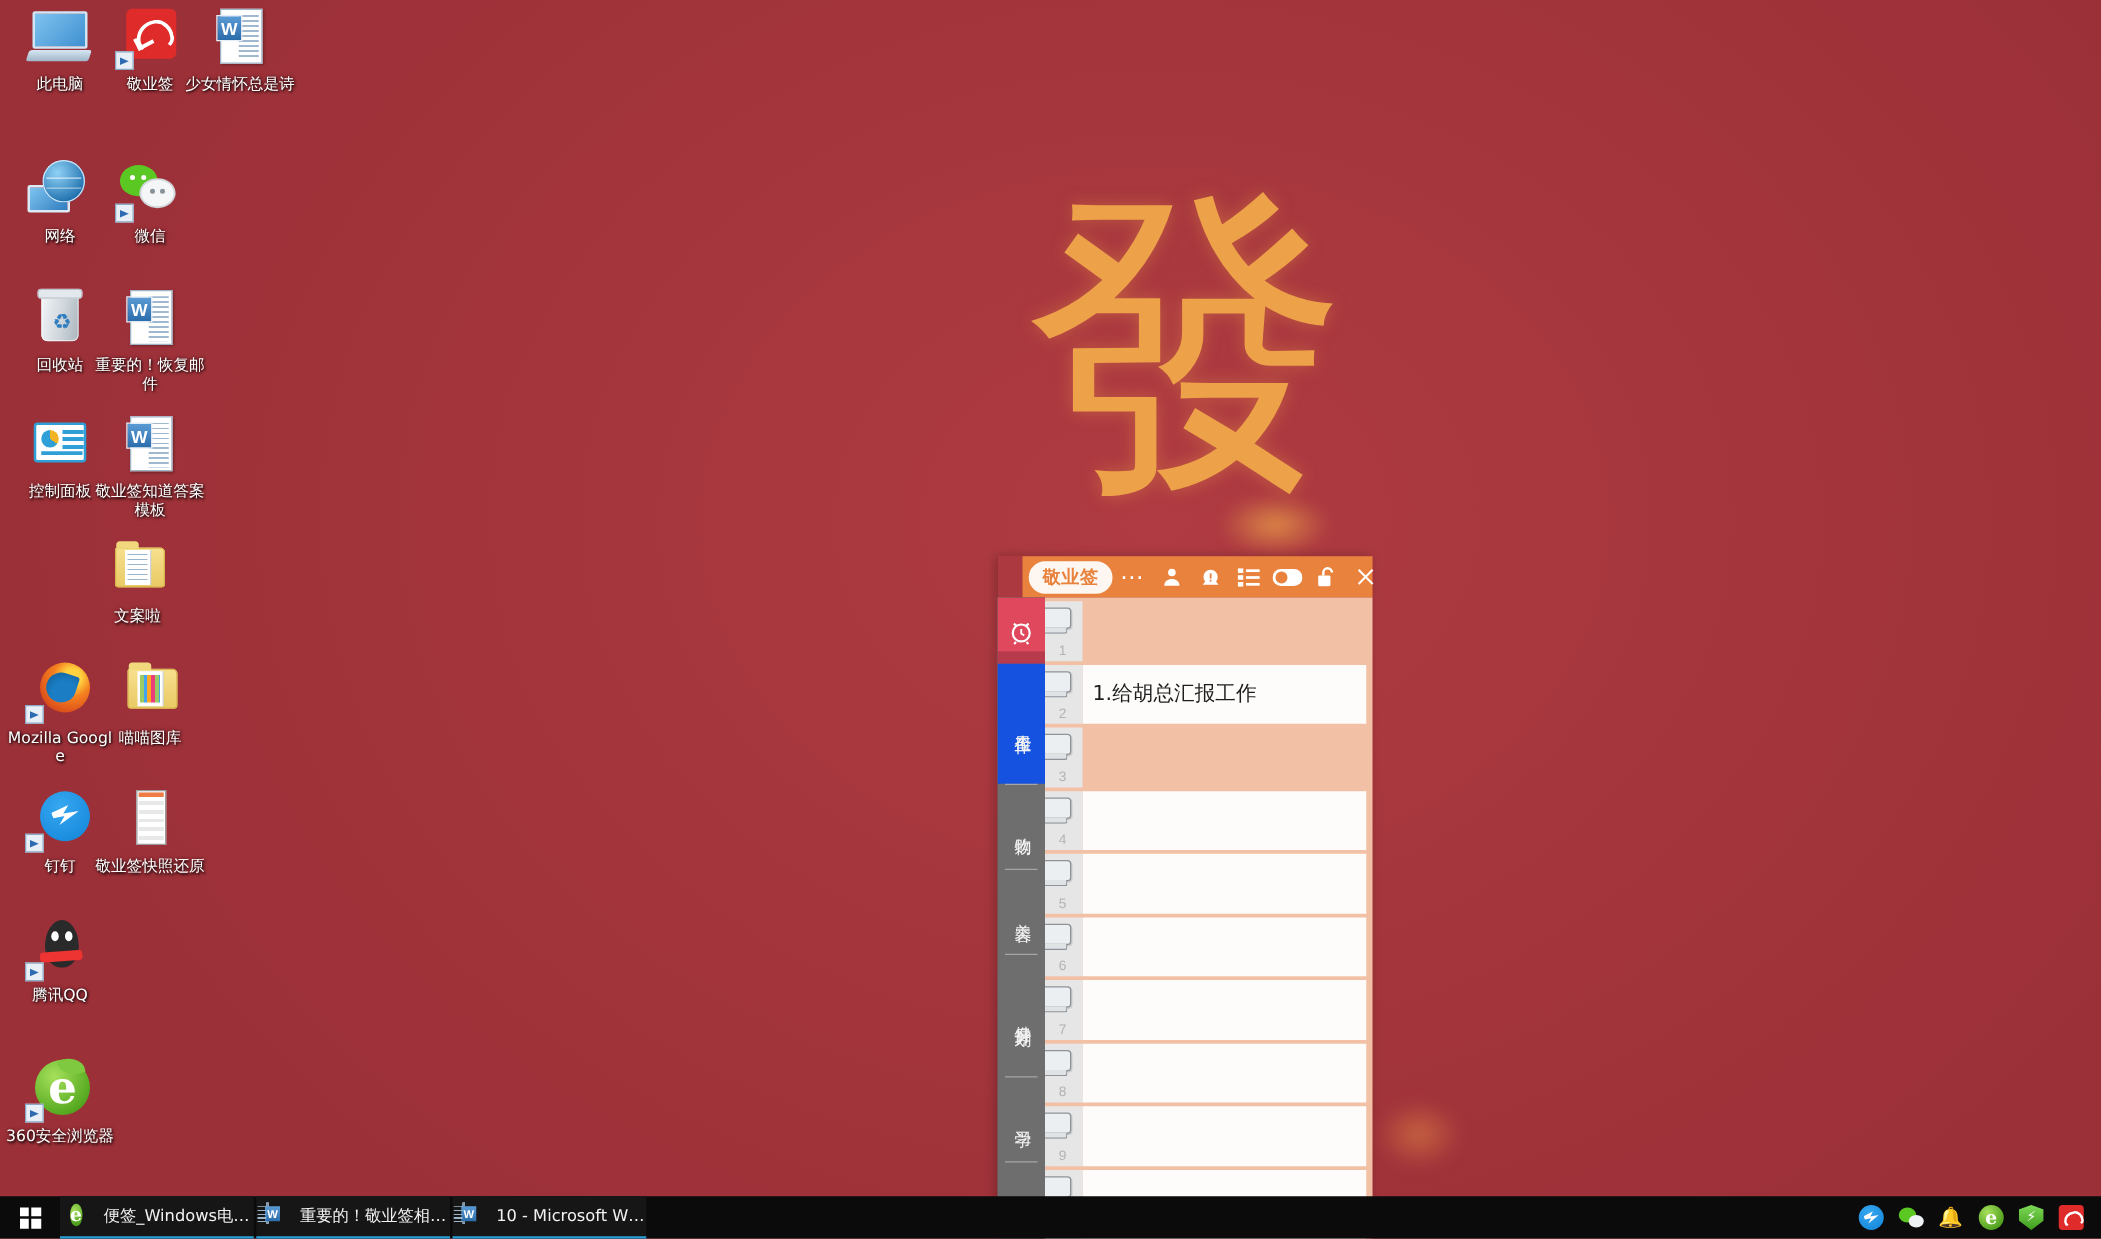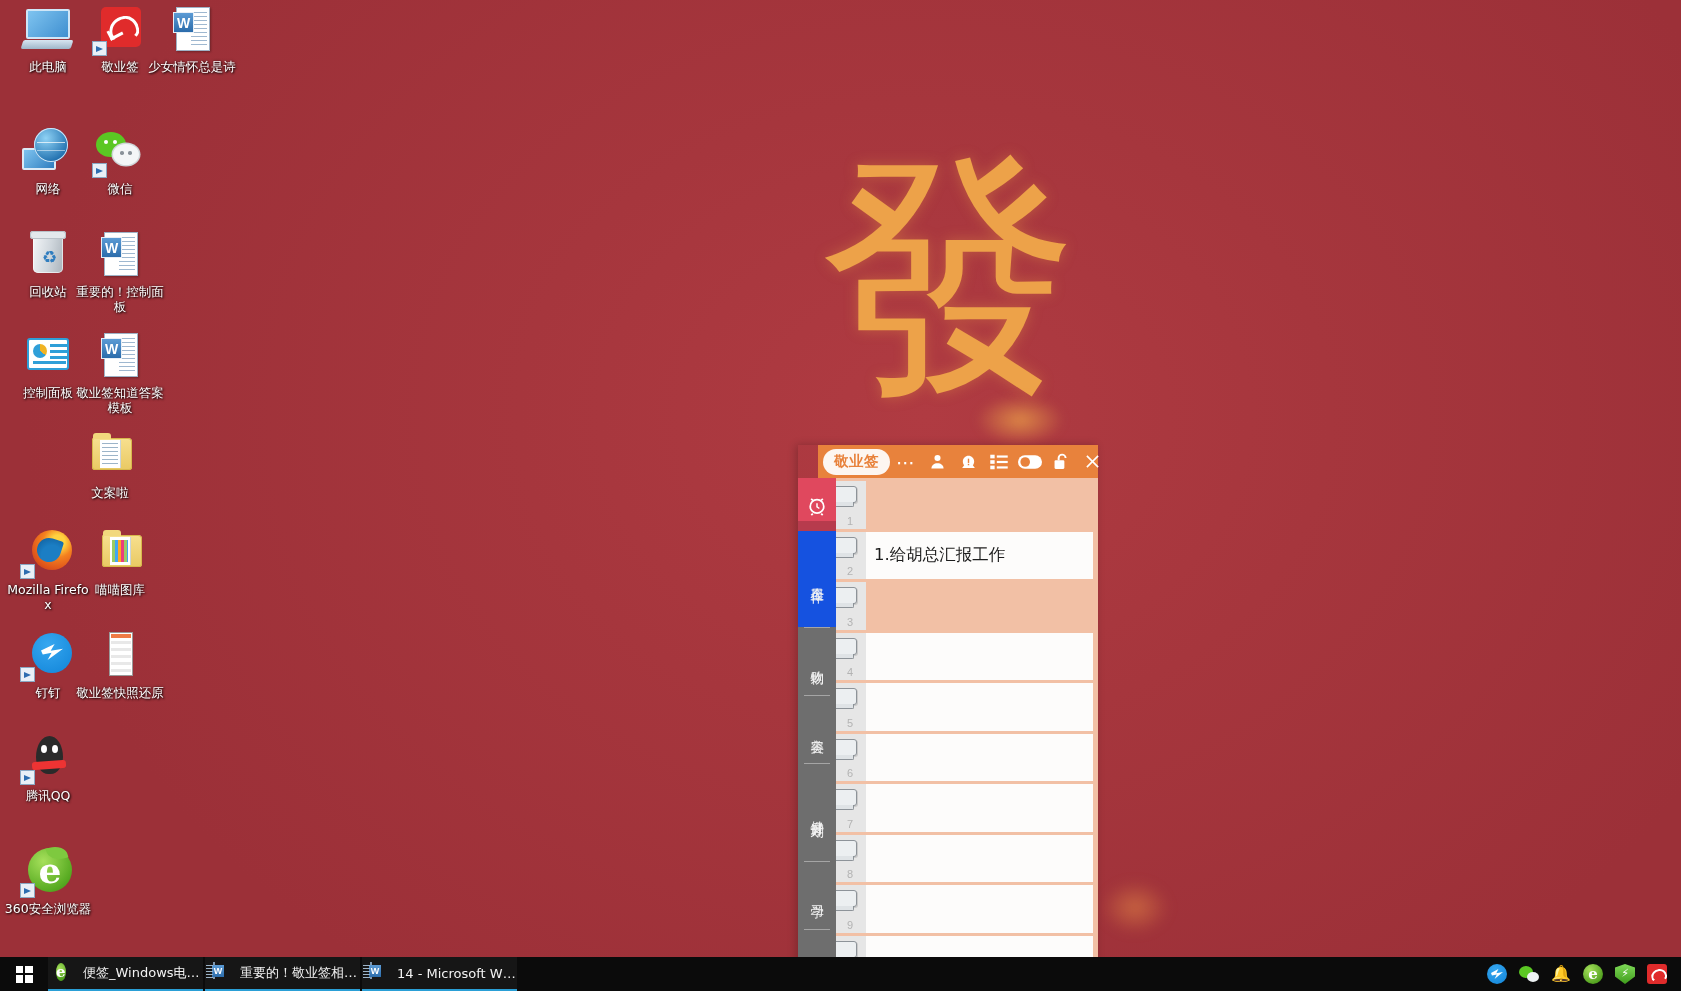--- a/index.html
+++ b/index.html
@@ -635,21 +635,21 @@
       <div class="label">回收站</div>
     </div>
 
     <div class="desk-icon" style="left:76px; top:229px;">
       <div class="glyphbox">
         <div class="ic-word">
             <div class="lines"></div>
             <div class="wbadge">W</div>
           </div>
       </div>
-      <div class="label">重要的！控制面板</div>
+      <div class="label">重要的！恢复邮件</div>
     </div>
 
     <div class="desk-icon" style="left:4px; top:330px;">
       <div class="glyphbox">
         <div class="ic-cpanel">
             <div class="pie"></div>
             <div class="bars"></div>
             <div class="slider"></div>
           </div>
       </div>
@@ -674,21 +674,21 @@
           </div>
       </div>
       <div class="label">文案啦</div>
     </div>
 
     <div class="desk-icon" style="left:4px; top:527px;">
       <div class="glyphbox">
         <div class="ic-firefox"></div>
         <div class="shortcut-badge"></div>
       </div>
-      <div class="label">Mozilla Firefox</div>
+      <div class="label">Mozilla Google</div>
     </div>
 
     <div class="desk-icon" style="left:76px; top:527px;">
       <div class="glyphbox">
         <div class="ic-folder ic-folder2">
             <div class="papers"></div>
           </div>
       </div>
       <div class="label">喵喵图库</div>
     </div>
@@ -938,21 +938,21 @@
         <span class="tico">
           <span class="tico-word"></span>
         </span>
         <span>重要的！敬业签相…</span>
       </div>
 
       <div class="task-item">
         <span class="tico">
           <span class="tico-word"></span>
         </span>
-        <span>14 - Microsoft W…</span>
+        <span>10 - Microsoft W…</span>
       </div>
 
     </div>
 
     <div id="tray">
       <span class="tray-ico tray-ding"></span>
       <span class="tray-ico tray-wechat"></span>
       <span class="tray-ico tray-bell">🔔</span>
       <span class="tray-ico tray-360e">e</span>
       <span class="tray-ico tray-shield"></span>

